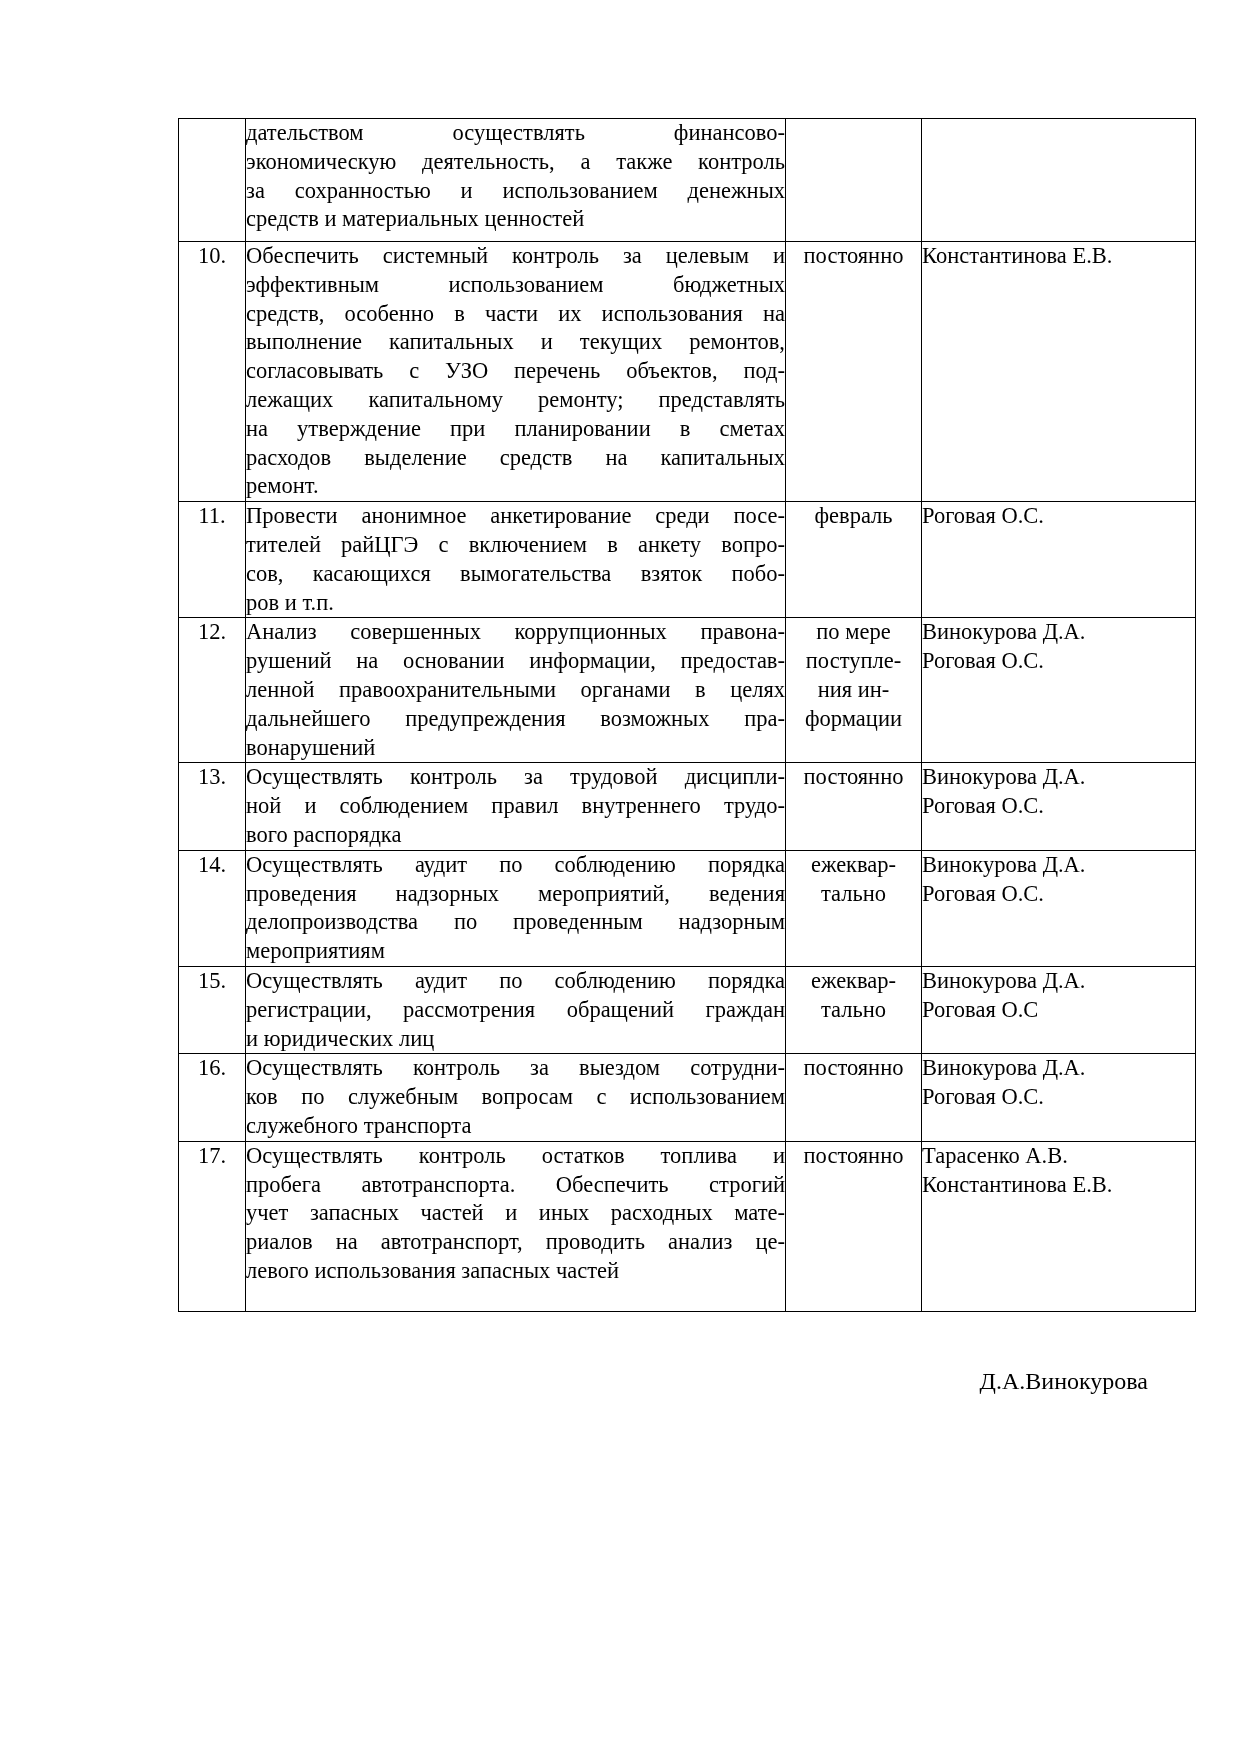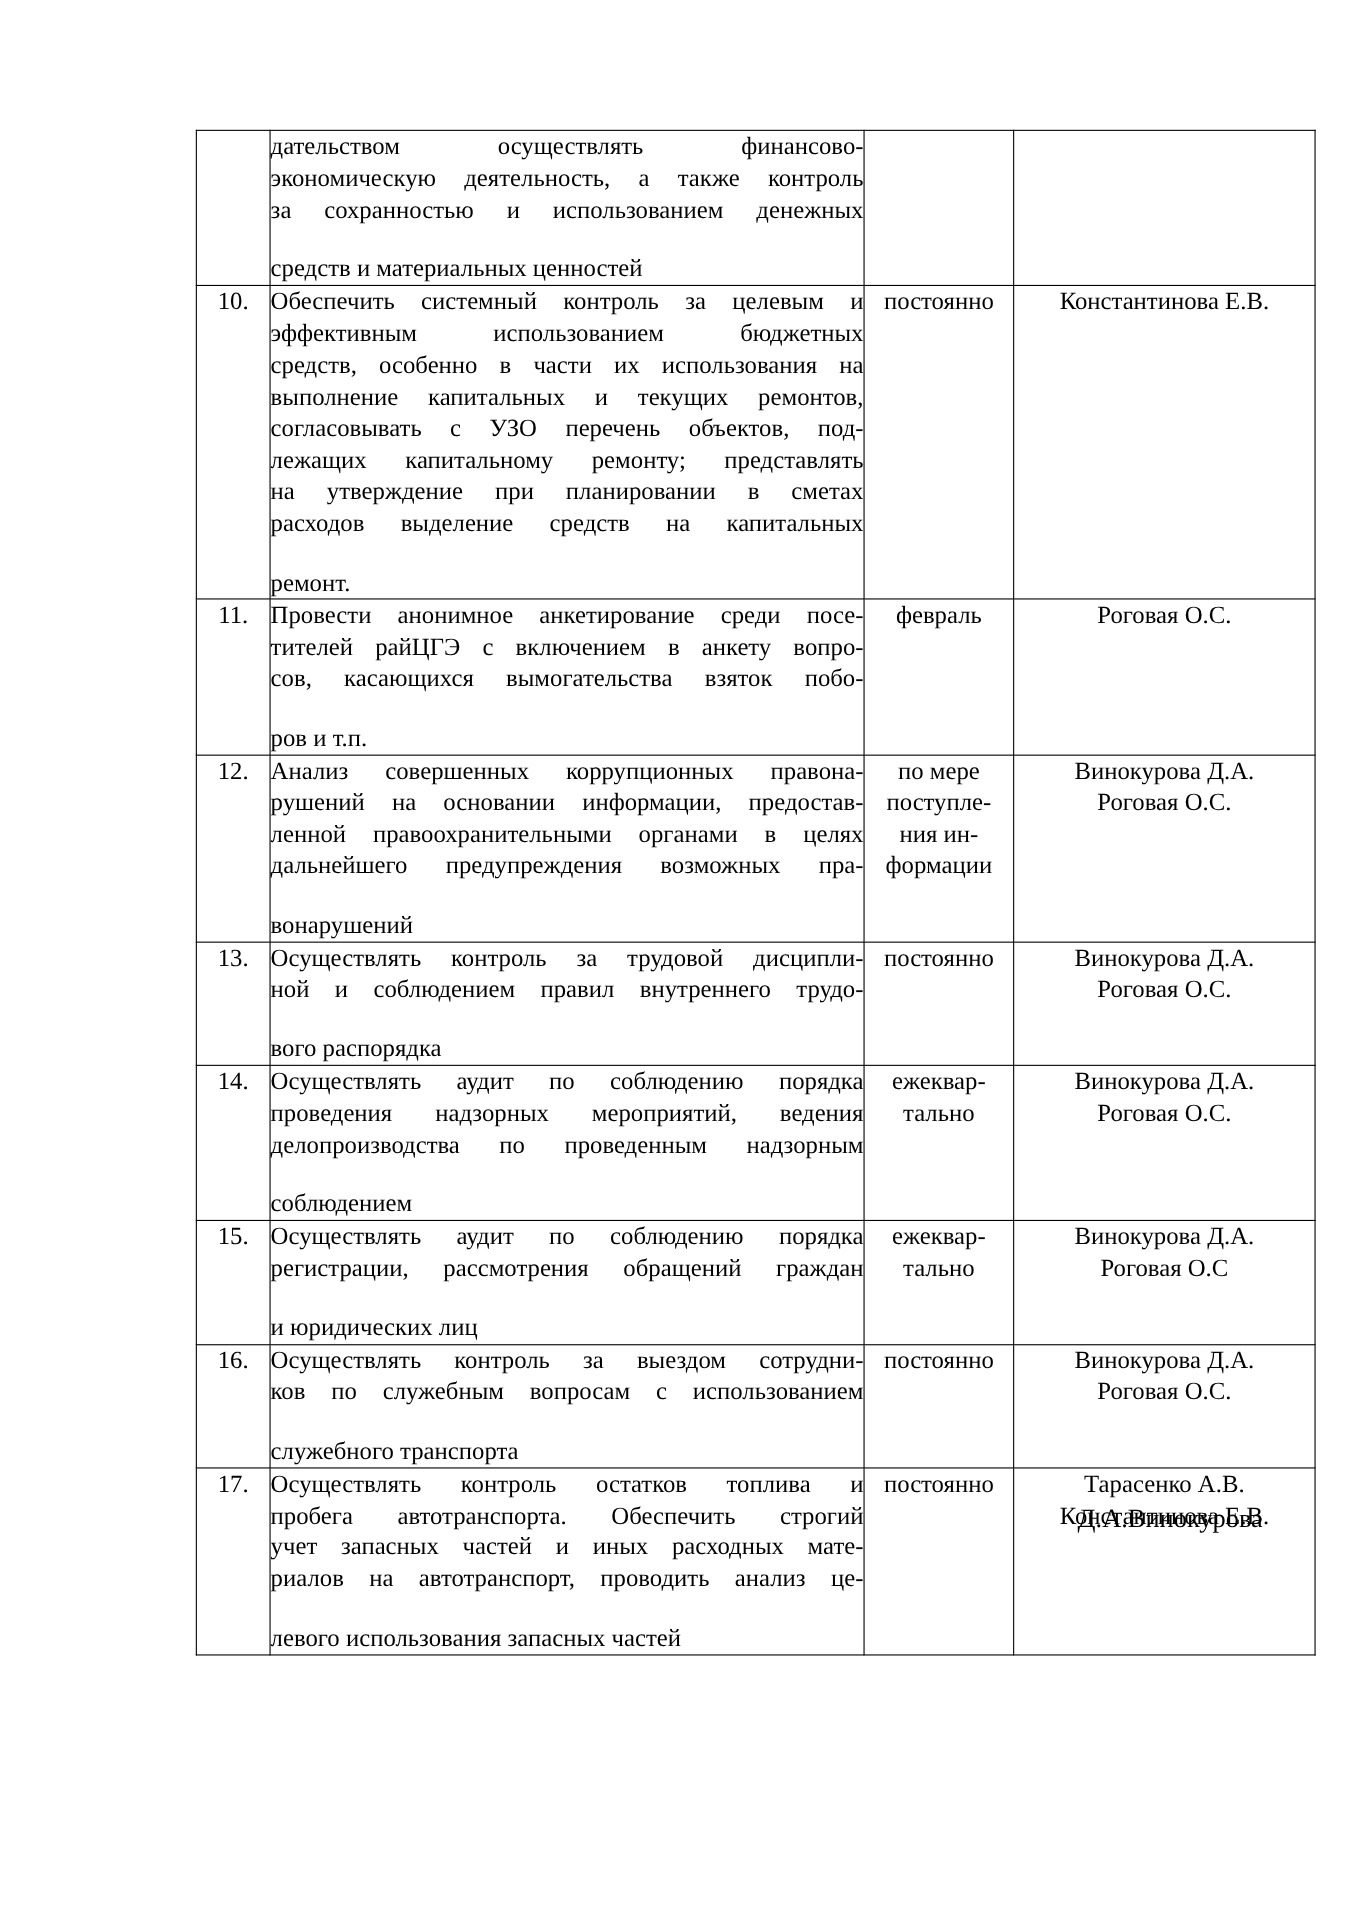--- a/index.html
+++ b/index.html
@@ -7,24 +7,24 @@
   .page { position: absolute; left: 12px; top: 0; width: 1241px; height: 1534px; text-decoration: underline; }
   table.plan { position: absolute; left: 166px; top: 118px; width: 1017px; border-collapse: collapse; table-layout: fixed; font-size: 22.5px; line-height: 28.8px; }
   table.plan td { border: 1.5px solid #000; vertical-align: top; padding: 0; }
   col.c-num { width: 67px; }
   col.c-text { width: 540px; }
   col.c-term { width: 136px; }
   col.c-resp { width: 274px; }
   td.num { text-align: center; padding-top: 0; }
   td.text { text-align: justify; padding: 0 10px 0 10px; hyphens: manual; }
   td.term { text-align: center; padding: 0 4px; }
-  td.resp { text-align: center; padding: 0 4px; }
+  td.resp { padding: 0 4px; }
   .line { display: block; }
   .text .line { text-align: justify; text-align-last: justify; }
-  .text .line.last { text-align-last: left; margin-top: 25px; }
+  .text .line.last { text-align-last: left; }
   .signature { position: absolute; left: 176px; top: 1323px; width: 960px; font-size: 24px; line-height: 31px; }
   .sig-right { position: absolute; right: 0; top: 31px; margin-top: 12px; }
 </style>
 </head>
 <body>
 
 <div class="page">
   <table class="plan">
     <colgroup>
       <col class="c-num">
@@ -113,21 +113,21 @@
             <span class="line">Винокурова Д.А.</span>
             <span class="line last">Роговая О.С.</span>
           </td>
         </tr>
         <tr style="height: 115px;">
           <td class="num">14.</td>
           <td class="text">
             <span class="line">Осуществлять аудит по соблюдению порядка</span>
             <span class="line">проведения надзорных мероприятий, ведения</span>
             <span class="line">делопроизводства по проведенным надзорным</span>
-            <span class="line last">соблюдением</span>
+            <span class="line last">мероприятиям</span>
           </td>
           <td class="term">
             <span class="line">ежеквар-</span>
             <span class="line last">тально</span>
           </td>
           <td class="resp">
             <span class="line">Винокурова Д.А.</span>
             <span class="line last">Роговая О.С.</span>
           </td>
         </tr>

